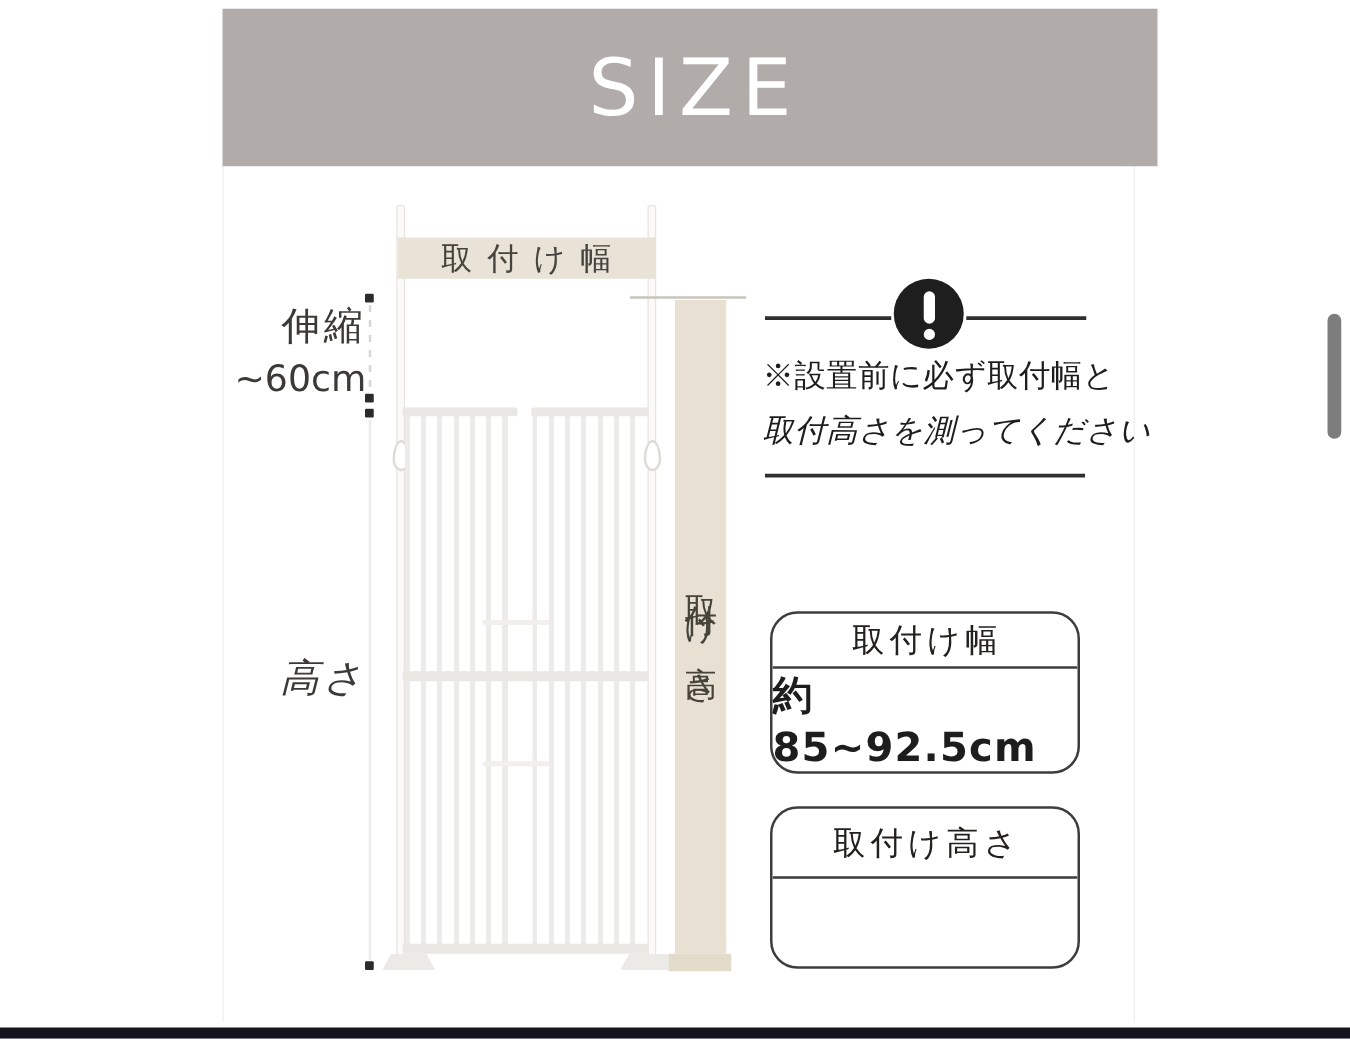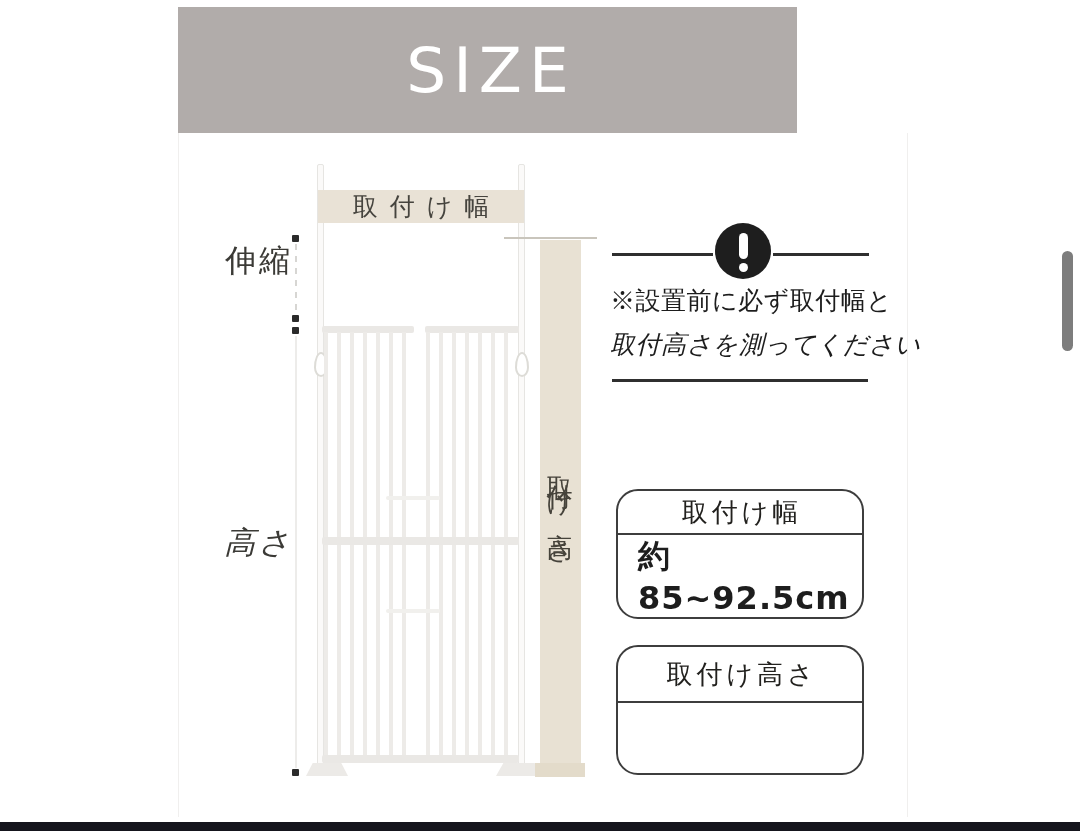--- a/index.html
+++ b/index.html
@@ -7,21 +7,21 @@
     width:1080px;height:831px;position:relative;background:#ffffff;
     font-family:"DejaVu Sans","Liberation Sans",sans-serif;
     overflow:hidden;color:#2a2a2a;
   }
   .abs{position:absolute;}
 
   
   .card-edge{width:1px;top:133px;height:684px;background:#f0efee;}
 
   
-  .size-banner{left:178px;top:7px;width:619px;height:126px;background:#b1acaa;
+  .size-banner{left:178px;top:7px;width:748px;height:126px;background:#b1acaa;
     display:flex;align-items:center;justify-content:center;}
   .size-banner .title{color:#ffffff;font-size:63px;font-weight:500;letter-spacing:7px;padding-left:7px;}
 
   
   .pole{width:5px;top:164px;height:603px;background:#fbfaf9;border:1px solid #e6e5e2;border-radius:2px;}
 
   
   .width-label-bar{left:318px;top:190px;width:206px;height:33px;background:#e9e2d6;
     display:flex;align-items:center;justify-content:center;}
   .width-label-bar span{font-size:25px;color:#46443e;letter-spacing:12px;padding-left:12px;font-weight:500;}
@@ -64,21 +64,21 @@
   .notice-line{height:3px;background:#2f2f2f;}
   .notice-text{left:610px;width:262px;font-size:25px;color:#1d1d1d;letter-spacing:0.5px;white-space:nowrap;}
 
   
   .spec-box{left:616px;width:248px;height:130px;border:2px solid #3d3d3d;border-radius:22px;
     background:#ffffff;box-sizing:border-box;display:flex;flex-direction:column;overflow:hidden;}
   .spec-title{height:54px;display:flex;align-items:center;justify-content:center;
     font-size:26px;color:#22211e;letter-spacing:4px;padding-left:4px;}
   .spec-divider{height:2px;background:#3d3d3d;}
   .spec-value{flex:1;display:flex;align-items:center;justify-content:center;
-    font-size:32px;font-weight:600;color:#1d1d1d;letter-spacing:1px;padding-left:20px;}
+    font-size:32px;font-weight:600;color:#1d1d1d;letter-spacing:1px;}
 
   
   .scrollbar-thumb{left:1062px;top:251px;width:11px;height:100px;background:#7d7d7d;border-radius:6px;}
   .bottom-bar{left:0;top:822px;width:1080px;height:9px;background:#15151d;}
 </style>
 </head>
 <body>
 
 <div class="abs card-edge" style="left:178px;"></div>
 <div class="abs card-edge" style="left:907px;"></div>
@@ -120,20 +120,21 @@
 
   <div class="abs m-dot" style="top:235px;"></div>
   <div class="abs m-dash" style="top:244px;height:70px;"></div>
   <div class="abs m-dot" style="top:315px;"></div>
   <div class="abs m-dot" style="top:327px;"></div>
   <div class="abs m-solid" style="top:336px;height:432px;"></div>
   <div class="abs m-dot" style="top:769px;"></div>
 
   <div class="abs side-label" style="top:240px;">
     <div class="l1">伸縮</div>
+    <div class="l2">~60cm</div>
   </div>
   <div class="abs side-label" style="top:522px;font-style:italic;">
     <div class="l1">高さ</div>
   </div>
 </div>
 
 <div>
   <div class="abs notice-line" style="left:612px;top:253px;width:101px;"></div>
   <div class="abs notice-line" style="left:773px;top:253px;width:96px;"></div>
   <div class="abs notice-circle"></div>

